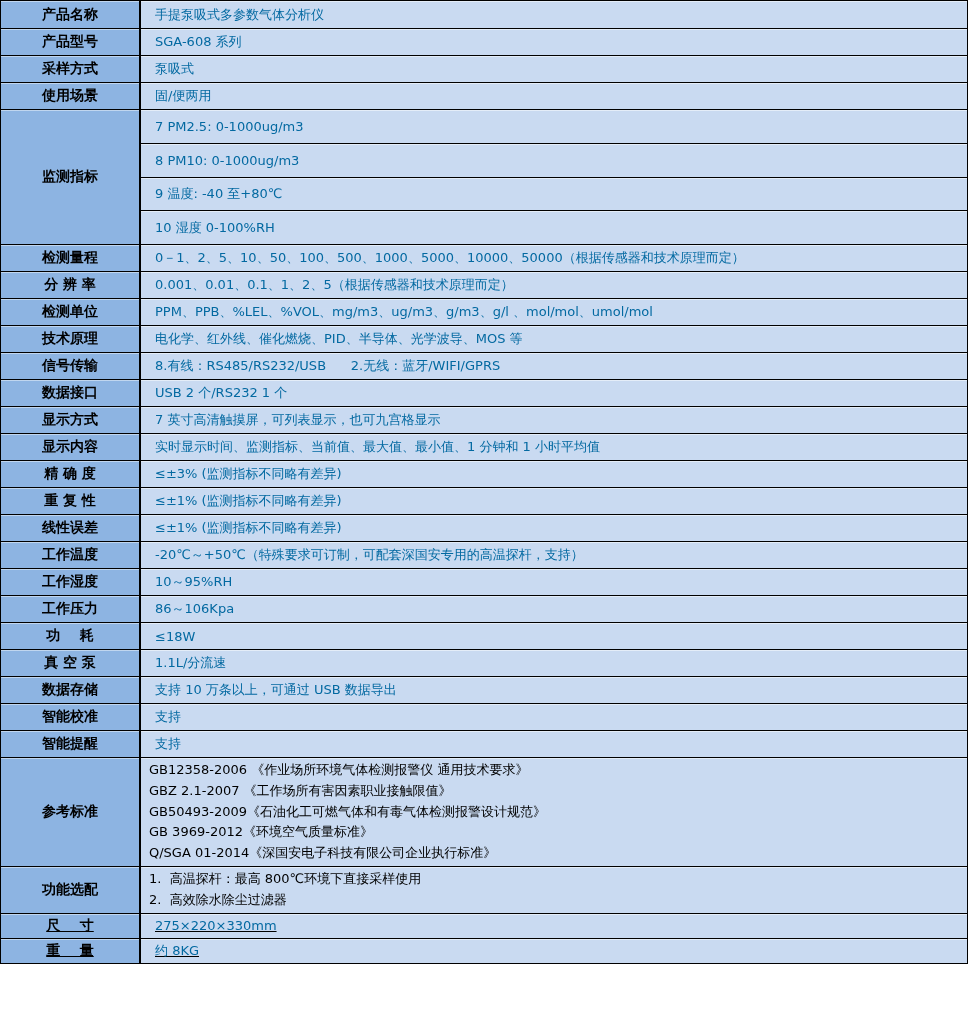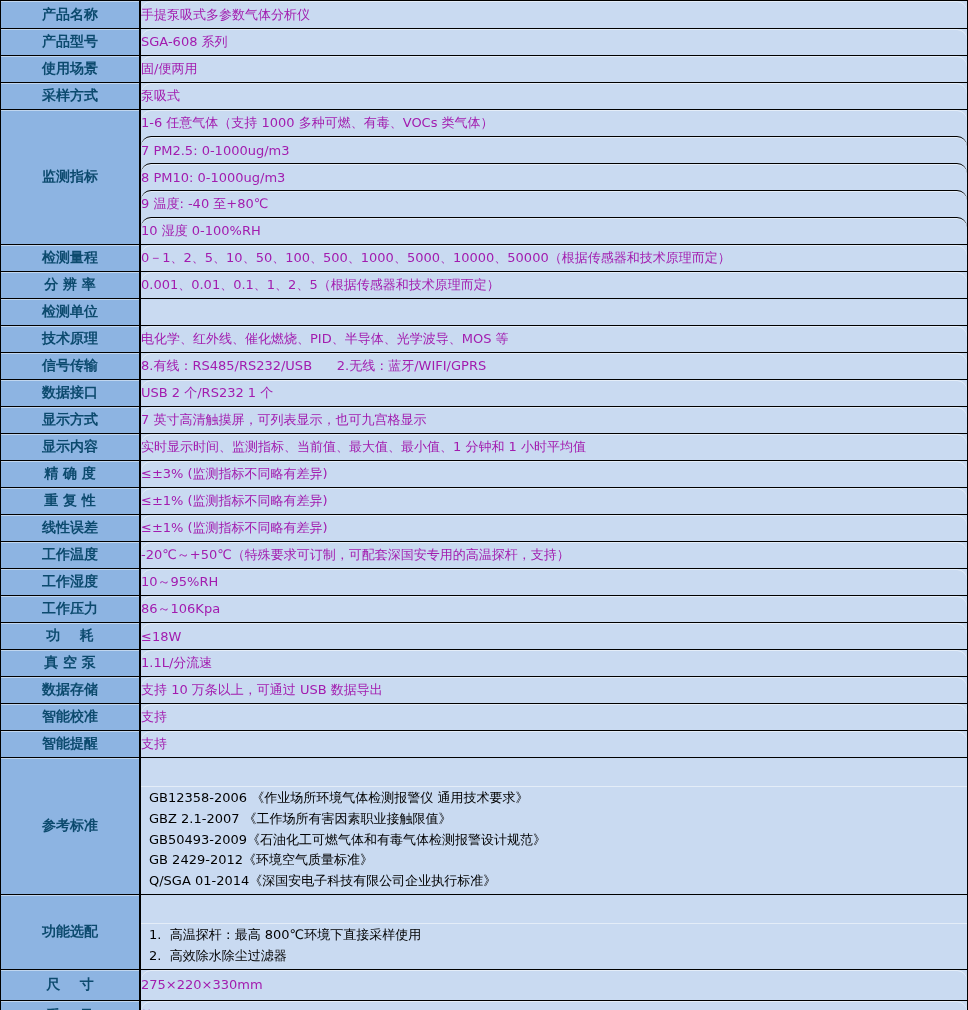--- a/index.html
+++ b/index.html
@@ -16,75 +16,73 @@
     background: #C9DAF1;
   }
   .row {
     display: flex;
     box-sizing: border-box;
     height: 27px;
     border-top: 1px solid #000000;
   }
   .row:first-child { border-top: none; }
   
-  .row:nth-last-child(-n+2) { height: 31px; }
+  .row:nth-last-child(-n+2) { height: 25px; text-decoration: underline; }
   .row--subrows { height: 135px; }
   .row--multiline { height: auto; }
 
   .cell-label {
     box-sizing: border-box;
     width: 140px;
     flex: 0 0 140px;
     background: #8DB4E2;
     border-right: 2px solid #000000;
     display: flex;
     align-items: center;
     justify-content: center;
     font-weight: bold;
     font-size: 14px;
-    color: #0c4a6e;
+    color: #000000;
     white-space: pre;
     box-shadow: inset 0 1px 0 rgba(255,255,255,0.45);
   }
   .values {
     flex: 1;
     display: flex;
     flex-direction: column;
     min-width: 0;
   }
   .cell-value {
     box-sizing: border-box;
     flex: 1;
     background: #C9DAF1;
     display: flex;
     align-items: center;
-    padding-left: 0;
+    padding-left: 14px;
     padding-right: 6px;
     font-size: 13px;
-    color: #a21caf;
+    color: #0369a1;
     white-space: pre-wrap;
     font-family: "DejaVu Sans", "Liberation Sans", sans-serif;
     box-shadow: inset 0 1px 0 rgba(255,255,255,0.5);
     overflow: hidden;
-    border-radius: 10px;
   }
   .values .cell-value + .cell-value {
     border-top: 1px solid #000000;
     text-align: center;
   }
   .row--multiline .cell-multiline {
     box-sizing: border-box;
     flex: 1;
     background: #C9DAF1;
     display: flex;
     flex-direction: column;
     justify-content: center;
     padding: 2px 6px 2px 8px;
     box-shadow: inset 0 1px 0 rgba(255,255,255,0.5);
-    margin-top: 28px;
   }
   .row--multiline .line {
     font-size: 13px;
     line-height: 20.8px;
     color: #000000;
     white-space: pre-wrap;
   }
 </style>
 </head>
 <body>
@@ -96,55 +94,57 @@
         <div class="cell-value">手提泵吸式多参数气体分析仪</div>
       </div>
     </div>
     <div class="row row--single">
       <div class="cell-label">产品型号</div>
       <div class="values">
         <div class="cell-value">SGA-608 系列</div>
       </div>
     </div>
     <div class="row row--single">
+      <div class="cell-label">采样方式</div>
+      <div class="values">
+        <div class="cell-value">泵吸式</div>
+      </div>
+    </div>
+    <div class="row row--single">
       <div class="cell-label">使用场景</div>
       <div class="values">
         <div class="cell-value">固/便两用</div>
-      </div>
-    </div>
-    <div class="row row--single">
-      <div class="cell-label">采样方式</div>
-      <div class="values">
-        <div class="cell-value">泵吸式</div>
       </div>
     </div>
     <div class="row row--subrows">
       <div class="cell-label">监测指标</div>
       <div class="values">
-        <div class="cell-value">1-6 任意气体（支持 1000 多种可燃、有毒、VOCs 类气体）</div>
         <div class="cell-value">7 PM2.5: 0-1000ug/m3</div>
         <div class="cell-value">8 PM10: 0-1000ug/m3</div>
         <div class="cell-value">9 温度: -40 至+80℃</div>
         <div class="cell-value">10 湿度 0-100%RH</div>
       </div>
     </div>
     <div class="row row--single">
       <div class="cell-label">检测量程</div>
       <div class="values">
         <div class="cell-value">0－1、2、5、10、50、100、500、1000、5000、10000、50000（根据传感器和技术原理而定）</div>
       </div>
     </div>
     <div class="row row--single">
       <div class="cell-label">分 辨 率</div>
       <div class="values">
         <div class="cell-value">0.001、0.01、0.1、1、2、5（根据传感器和技术原理而定）</div>
       </div>
     </div>
     <div class="row row--single">
       <div class="cell-label">检测单位</div>
+      <div class="values">
+        <div class="cell-value">PPM、PPB、%LEL、%VOL、mg/m3、ug/m3、g/m3、g/l 、mol/mol、umol/mol</div>
+      </div>
     </div>
     <div class="row row--single">
       <div class="cell-label">技术原理</div>
       <div class="values">
         <div class="cell-value">电化学、红外线、催化燃烧、PID、半导体、光学波导、MOS 等</div>
       </div>
     </div>
     <div class="row row--single">
       <div class="cell-label">信号传输</div>
       <div class="values">
@@ -234,21 +234,21 @@
       <div class="values">
         <div class="cell-value">支持</div>
       </div>
     </div>
     <div class="row row--multiline">
       <div class="cell-label">参考标准</div>
       <div class="cell-multiline">
         <div class="line">GB12358-2006 《作业场所环境气体检测报警仪 通用技术要求》</div>
         <div class="line">GBZ 2.1-2007 《工作场所有害因素职业接触限值》</div>
         <div class="line">GB50493-2009《石油化工可燃气体和有毒气体检测报警设计规范》</div>
-        <div class="line">GB 2429-2012《环境空气质量标准》</div>
+        <div class="line">GB 3969-2012《环境空气质量标准》</div>
         <div class="line">Q/SGA 01-2014《深国安电子科技有限公司企业执行标准》</div>
       </div>
     </div>
     <div class="row row--multiline">
       <div class="cell-label">功能选配</div>
       <div class="cell-multiline">
         <div class="line">1.  高温探杆：最高 800℃环境下直接采样使用</div>
         <div class="line">2.  高效除水除尘过滤器</div>
       </div>
     </div>

